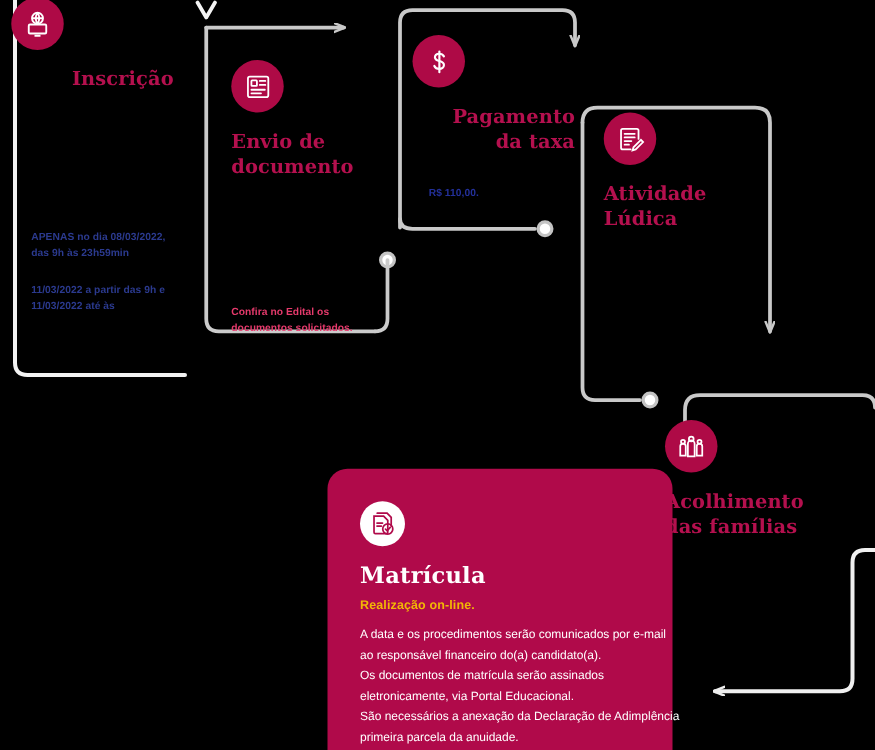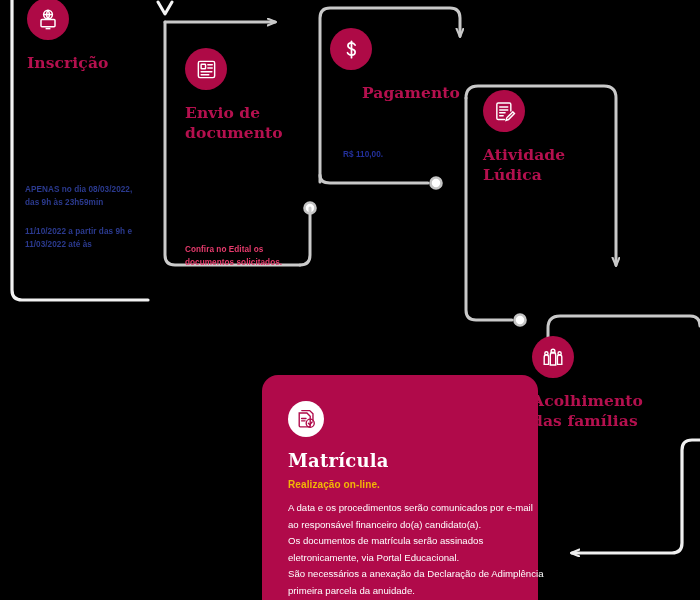--- a/index.html
+++ b/index.html
@@ -52,21 +52,21 @@
     font-weight: bold;
     font-size: 8.2px;
     line-height: 1.62;
     letter-spacing: .05px;
   }
   .note-blue { color: #2B3A8F; }
   .note-pink { color: #E63A6C; }
   .note-navy { color: #23309B; }
 
   
-  #step-inscricao { left: 27px; top: 0px; width: 130px; }
+  #step-inscricao { left: 9px; top: 0px; width: 130px; text-align: right; }
   #step-inscricao .step-icon { margin-top: -2px; }
   #note-inscricao-1 { position: absolute; left: 25px; top: 183px; width: 140px; }
   #note-inscricao-2 { position: absolute; left: 25px; top: 225px; width: 140px; }
 
   #step-envio { left: 185px; top: 48px; width: 125px; }
   #note-envio { position: absolute; left: 185px; top: 211px; width: 120px; margin-top: 32px; }
 
   #step-pagamento { left: 330px; top: 28px; width: 130px; text-align: right; }
   #note-pagamento { position: absolute; left: 343px; top: 148px; width: 120px; }
 
@@ -170,21 +170,21 @@
       </svg>
     </div>
     <div class="step-title">Inscrição</div>
   </div>
 
   <div class="step-note note-blue" id="note-inscricao-1">
     <div>APENAS no dia 08/03/2022,</div>
     <div>das 9h às 23h59min</div>
   </div>
   <div class="step-note note-blue" id="note-inscricao-2">
-    <div>11/10/2022 a partir das 9h e</div>
+    <div>11/03/2022 a partir das 9h e</div>
     <div>11/03/2022 até às</div>
   </div>
 
   <div class="step" id="step-envio">
     <div class="step-icon">
       <svg width="23" height="23" viewBox="0 0 24 24" fill="none" stroke="#FFFFFF" stroke-width="1.5" stroke-linecap="round">
         <rect x="3.5" y="3.5" width="17" height="17" rx="1.6"></rect>
         <rect x="6.4" y="6.6" width="4.6" height="4.6" rx="0.6"></rect>
         <path d="M13.4,7 H18 M13.4,10.4 H18 M6.4,14.4 H17.6 M6.4,17.4 H14.4"></path>
       </svg>
@@ -204,20 +204,21 @@
     <div class="step-icon">
       <svg width="23" height="23" viewBox="0 0 24 24" fill="none" stroke="#FFFFFF" stroke-width="1.8" stroke-linecap="round">
         <path d="M12,3.4 V20.6"></path>
         <path d="M15.8,7.4 c-0.9,-1.6 -2.4,-2.2 -3.9,-2.2 c-2,0 -3.6,1.1 -3.6,3
                  c0,1.9 1.6,2.6 3.6,3.1 c2.1,0.5 3.9,1.2 3.9,3.3
                  c0,2 -1.8,3.2 -3.9,3.2 c-1.8,0 -3.4,-0.8 -4.1,-2.4"></path>
       </svg>
     </div>
     <div class="step-title">
       <div>Pagamento</div>
+      <div>da taxa</div>
     </div>
   </div>
 
   <div class="step-note note-navy" id="note-pagamento">
     <div>R$ 110,00.</div>
   </div>
 
   <div class="step" id="step-atividade">
     <div class="step-icon">
       <svg width="23" height="23" viewBox="0 0 24 24" fill="none" stroke="#FFFFFF" stroke-width="1.5" stroke-linecap="round">

